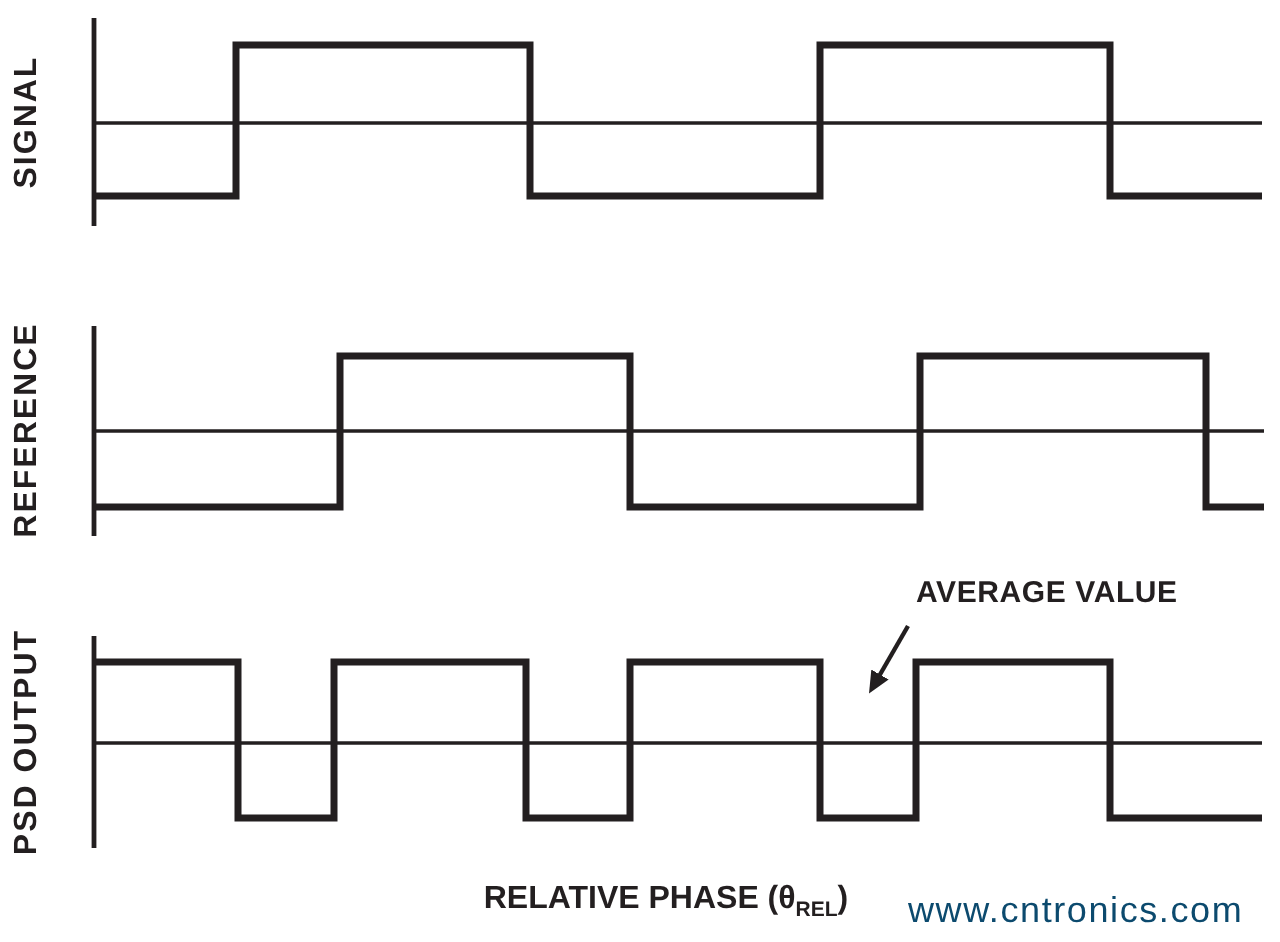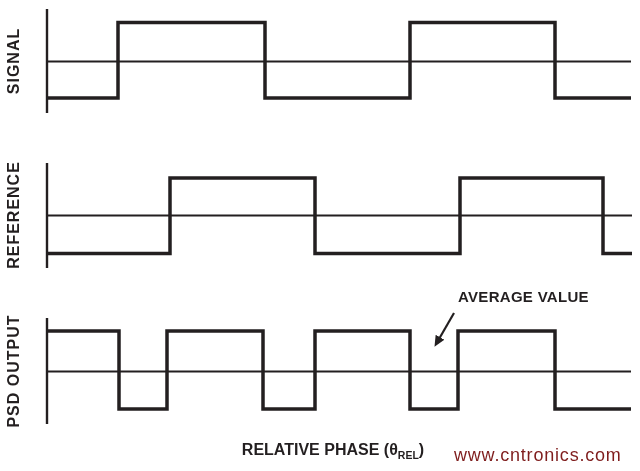--- a/index.html
+++ b/index.html
@@ -58,15 +58,15 @@
   <div class="ylabel ylabel-reference">REFERENCE</div>
 
   <div class="ylabel ylabel-psd">PSD OUTPUT</div>
 
   <div class="avg-label">AVERAGE VALUE</div>
 
   <div class="xlabel">
     <span>RELATIVE PHASE (</span><span>θ</span><sub>REL</sub><span>)</span>
   </div>
 
-  <div class="watermark" style="color: #7f1d1d;">www.cntronics.com</div>
+  <div class="watermark" style="color: #0c4a6e;">www.cntronics.com</div>
 
 </div>
 
 </body></html>

